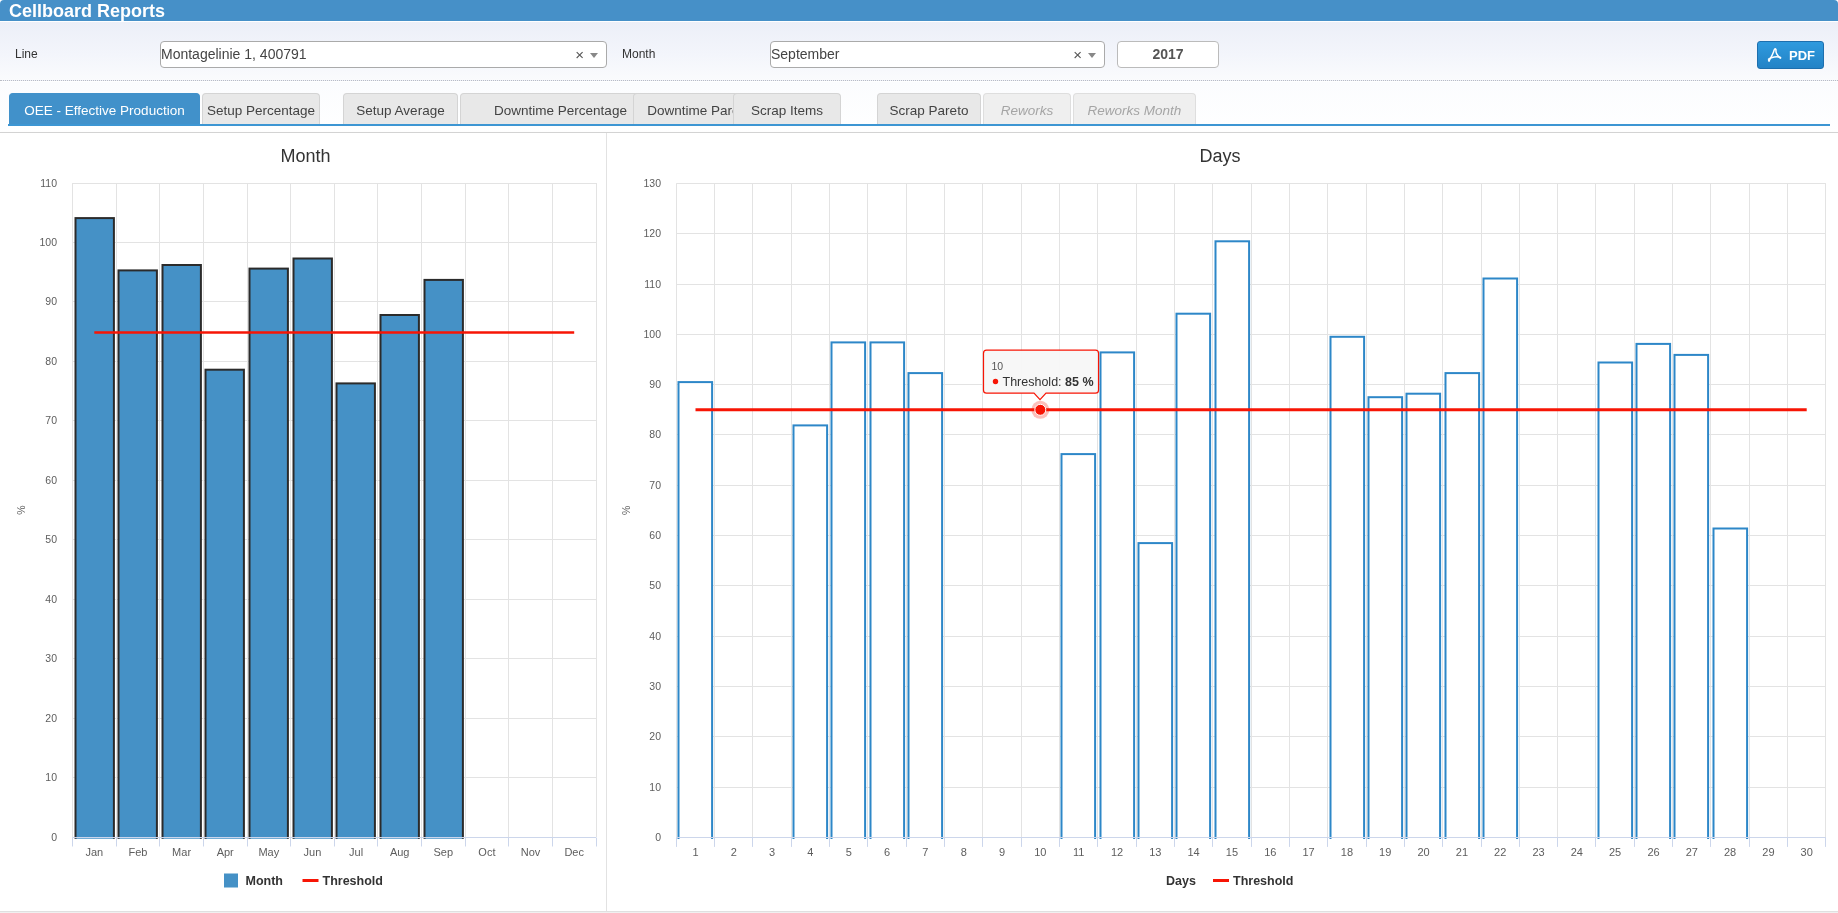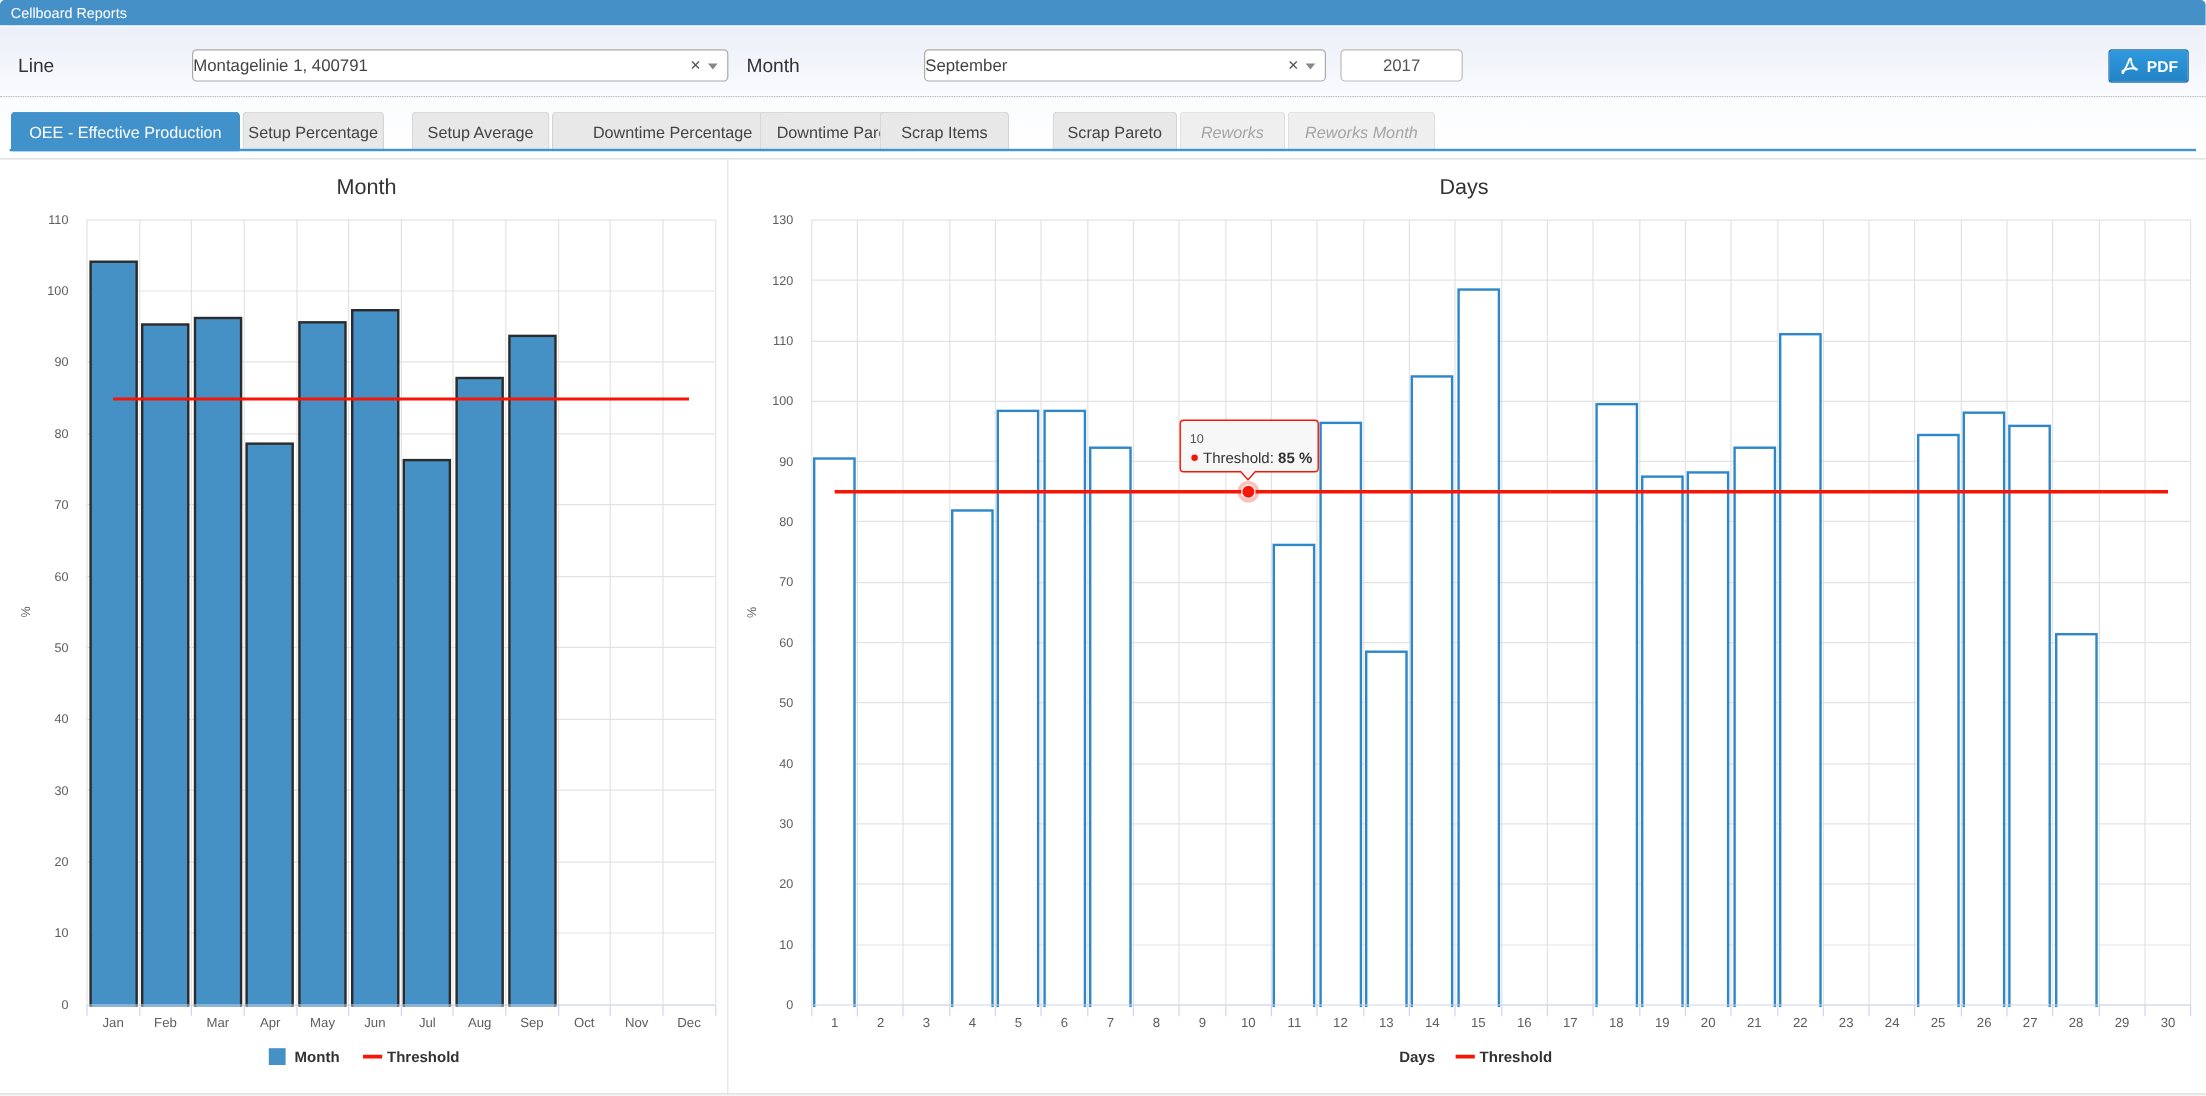--- a/index.html
+++ b/index.html
@@ -1,23 +1,23 @@
 <!DOCTYPE html>
 <html><head><meta charset="utf-8"><title>Cellboard Reports</title>
 <style>
 * { margin:0; padding:0; box-sizing:border-box; }
 html,body { width:1838px; height:913px; overflow:hidden; font-family:"Liberation Sans", sans-serif; background:#ffffff; }
-.hdr { position:absolute; left:0; top:0; width:1838px; height:21px; background:#4690c8; color:#fff; font-weight:normal; font-size:12px; line-height:22px; padding-left:9px; border-radius:4px 4px 0 0; }
+.hdr { position:absolute; left:0; top:0; width:1838px; height:21px; background:#4690c8; color:#fff; font-weight:bold; font-size:18px; line-height:22px; padding-left:9px; border-radius:4px 4px 0 0; }
 .filter { position:absolute; left:0; top:22px; width:1838px; height:59px; background:linear-gradient(180deg,#ecEFf8 0%,#f3f5fb 55%,#fafbfd 100%); border-bottom:1px dotted #b9bcc4; }
 .subfilter { position:absolute; left:0; top:82px; width:1838px; height:51px; background:linear-gradient(180deg,#fbfcfe,#ffffff); }
-.lbl { position:absolute; font-size:16px; color:#333; top:47px;text-align:center; }
+.lbl { position:absolute; font-size:12px; color:#333; top:47px;text-align:center; }
 .sel { position:absolute; top:41px; height:27px; background:#fff; border:1px solid #aaa; border-radius:4px; font-size:14px; color:#444; line-height:25px; padding-left:0; }
 .sel .x { position:absolute; right:22px; top:0; font-size:15px; color:#555; }
 .sel .caret { position:absolute; right:8px; top:11px; width:0; height:0; border-left:4px solid transparent; border-right:4px solid transparent; border-top:5px solid #888; }
-.yr { position:absolute; left:1117px; top:41px; width:102px; height:27px; background:#fff; border:1px solid #bbb; border-radius:4px; font-size:14px; color:#555; line-height:25px; text-align:center; }
+.yr { position:absolute; left:1117px; top:41px; width:102px; height:27px; background:#fff; border:1px solid #bbb; border-radius:4px; font-size:14px; color:#555; line-height:25px; text-align:center;font-weight:bold; }
 .pdf { position:absolute; left:1757px; top:41px; width:67px; height:28px; border-radius:3px; background:linear-gradient(180deg,#2f9ade,#2383c6); border:1px solid #1d6fae; color:#fff; font-weight:bold; font-size:13px; display:flex; align-items:center; justify-content:center; }
 .tab { position:absolute; top:93px; height:33px; background:#e8e8e8; border:1px solid #d4d4d4; border-bottom:none; border-radius:4px 4px 0 0; font-size:13.5px; color:#434343; display:flex; align-items:center; justify-content:center; }
 .tab.active { background:#4191ca; border-color:#4191ca; color:#fff; z-index:3; }
 .tab.dis { color:#a5a5a5; background:#efefef; border-color:#dedede;font-style:italic; }
 .underline { position:absolute; left:8px; top:124px; width:1822px; height:2px; background:#3d96d3; z-index:4; }
 .ctop { position:absolute; left:0; top:132px; width:1838px; height:1px; background:#d3d3d3; box-shadow:0 1px 2px rgba(0,0,0,0.08); }
 .content { position:absolute; left:0; top:133px; width:1838px; height:778px; background:#fff; }
 .divider { position:absolute; left:606px; top:133px; width:1px; height:778px; background:#e2e2e2; }
 .bottom { position:absolute; left:0; top:911px; width:1838px; height:2px; background:#f0f0f0; border-top:1px solid #e0e0e0; }
 .charts { position:absolute; left:0; top:133px; }

